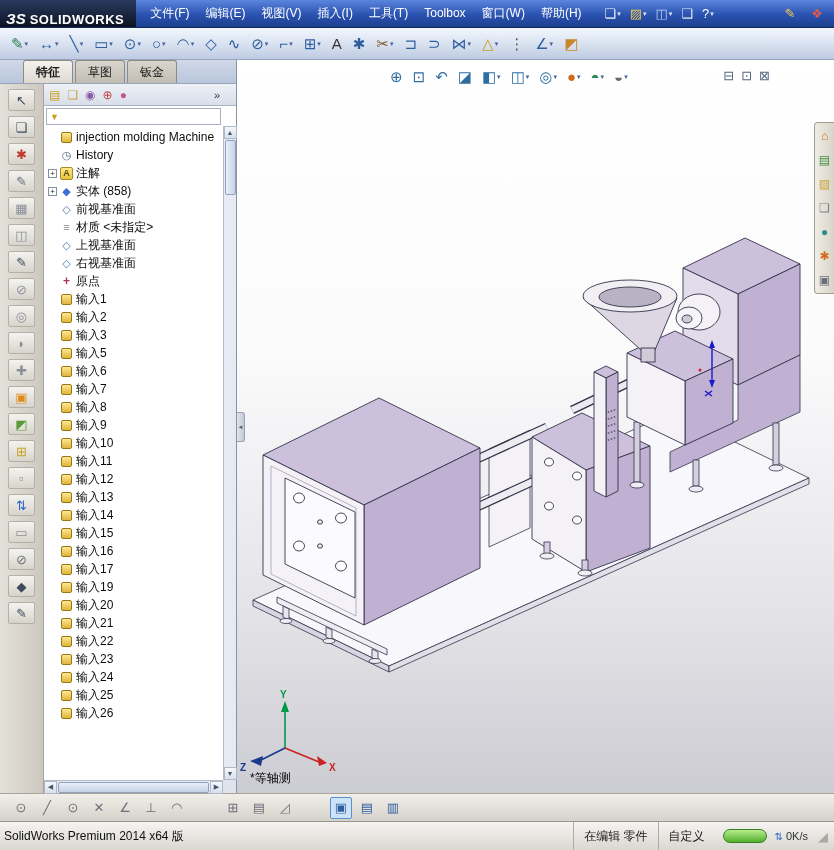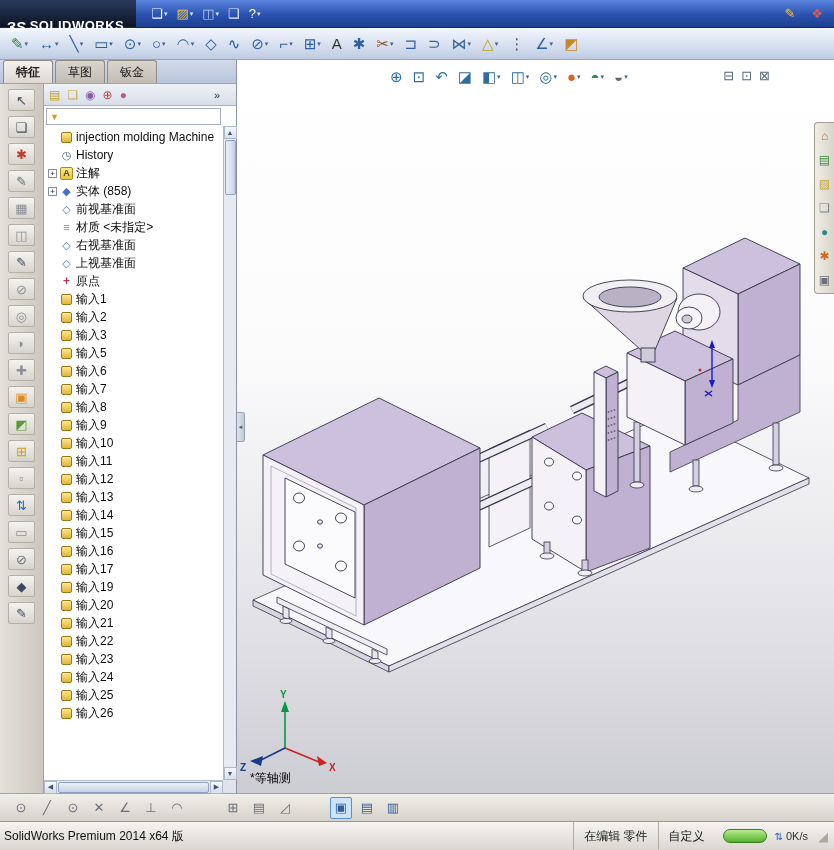--- a/index.html
+++ b/index.html
@@ -3,21 +3,21 @@
 <meta charset="utf-8">
 <style>
   * { box-sizing: border-box; margin: 0; padding: 0; }
   html,body { width:834px; height:850px; overflow:hidden;
     font-family:"Liberation Sans",sans-serif; font-size:12px; background:#d4d0c8; }
 
   
   .titlebar { height:28px; display:flex; align-items:center; position:relative;
     background:linear-gradient(#5b85dd 0%, var(--titlebar-blue) 55%, #1d3f8e 100%);
     border-bottom:1px solid #12295c; }
-  .logo { height:100%; display:flex; align-items:flex-start; gap:4px; padding:18px 12px 0 6px;
+  .logo { height:100%; display:flex; align-items:flex-end; gap:4px; padding:18px 12px 0 6px;
     background:linear-gradient(#2a3a5e,#0c1423); }
   .logo-3s { color:#fff; font-weight:bold; font-style:italic; font-size:15px; }
   .logo-text {
     color:#fff; font-weight:bold; font-size:13px; letter-spacing:.5px; }
   .menubar { display:flex; margin-left:6px; }
   .menu-item { color:#fff; padding:0 8px; line-height:27px; cursor:default; white-space:nowrap; }
   .qat { display:flex; align-items:center; margin-left:12px; gap:3px; }
   .icon-btn { display:flex; align-items:center; padding:2px 3px; border-radius:2px; }
   .caret { font-size:7px; color:#dde6f7; margin-left:1px; }
   .caret:empty { display:none; }
@@ -34,21 +34,21 @@
   
   .content { height:733px; display:flex; }
 
   .left-panel { width:237px; display:flex; flex-direction:column;
     background:#d6d3cc; border-right:1px solid #8a93a6; }
   .cmd-tabs { height:24px; display:flex; align-items:flex-end; gap:2px; padding-left:3px;
     background:linear-gradient(#d0d9e9,#b9c6dc); border-bottom:1px solid #98a4bb; }
   .cmd-tab { padding:3px 12px 2px; font-size:12px; color:#1a1a1a; white-space:nowrap;
     background:linear-gradient(#d8d5cd,#c1bdb3); border:1px solid #8f8b80; border-bottom:none;
     border-radius:3px 3px 0 0; }
-  .cmd-tab[data-active="true"] { background:linear-gradient(#f4f2ec,#ddd9d1); font-weight:bold; }
+  .cmd-tab[data-active="true"] { background:linear-gradient(#f4f2ec,#ddd9d1); font-weight:bold;margin-left:20px; }
 
   .panel-body { flex:1; display:flex; min-height:0; }
   .left-strip { width:44px; display:flex; flex-direction:column; align-items:center; gap:5px;
     padding-top:5px; background:linear-gradient(90deg,#e4e1da,#ccc8c0);
     border-right:1px solid #a7a399; overflow:hidden; }
   .strip-btn { width:27px; height:22px; flex:none; display:flex; align-items:center; justify-content:center;
     font-size:13px; background:linear-gradient(#f5f3ef,#d7d4cc);
     border:1px solid #b4b0a6; border-radius:2px; }
 
   .tree-area { flex:1; min-width:0; position:relative; background:#fff; display:flex; flex-direction:column; }
@@ -134,20 +134,31 @@
   .sb-grip { color:#aca89e; font-size:13px; line-height:1; padding-right:2px; }
 </style>
 </head>
 <body>
 
 <div class="titlebar">
   <div class="logo">
     <span class="logo-3s">ЗS</span>
     <span class="logo-text">SOLIDWORKS</span>
   </div>
+  <div class="menubar">
+
+  <span class="menu-item">文件(F)</span>
+      <span class="menu-item">编辑(E)</span>
+      <span class="menu-item">视图(V)</span>
+      <span class="menu-item">插入(I)</span>
+      <span class="menu-item">工具(T)</span>
+      <span class="menu-item">Toolbox</span>
+      <span class="menu-item">窗口(W)</span>
+      <span class="menu-item">帮助(H)</span>
+    </div>
   <div class="qat">
 
       <span class="icon-btn">
         <span style="font-size: 13px; color: rgb(240, 244, 252);">❏</span>
         <span class="caret">▾</span>
       </span>
 
       <span class="icon-btn">
         <span style="font-size: 13px; color: rgb(242, 201, 76);">▨</span>
         <span class="caret">▾</span>
@@ -451,27 +462,27 @@
 
               <div class="tree-row">
                 <span class="expand"></span>
                 <span class="tree-icon" data-icon="material-icon"></span>
                 <span class="tree-label">材质 &lt;未指定&gt;</span>
               </div>
 
               <div class="tree-row">
                 <span class="expand"></span>
                 <span class="tree-icon" data-icon="plane-icon"></span>
+                <span class="tree-label">上视基准面</span>
+              </div>
+
+              <div class="tree-row">
+                <span class="expand"></span>
+                <span class="tree-icon" data-icon="plane-icon"></span>
                 <span class="tree-label">右视基准面</span>
-              </div>
-
-              <div class="tree-row">
-                <span class="expand"></span>
-                <span class="tree-icon" data-icon="plane-icon"></span>
-                <span class="tree-label">上视基准面</span>
               </div>
 
               <div class="tree-row">
                 <span class="expand"></span>
                 <span class="tree-icon" data-icon="origin-icon"></span>
                 <span class="tree-label">原点</span>
               </div>
 
               <div class="tree-row">
                 <span class="expand"></span>

